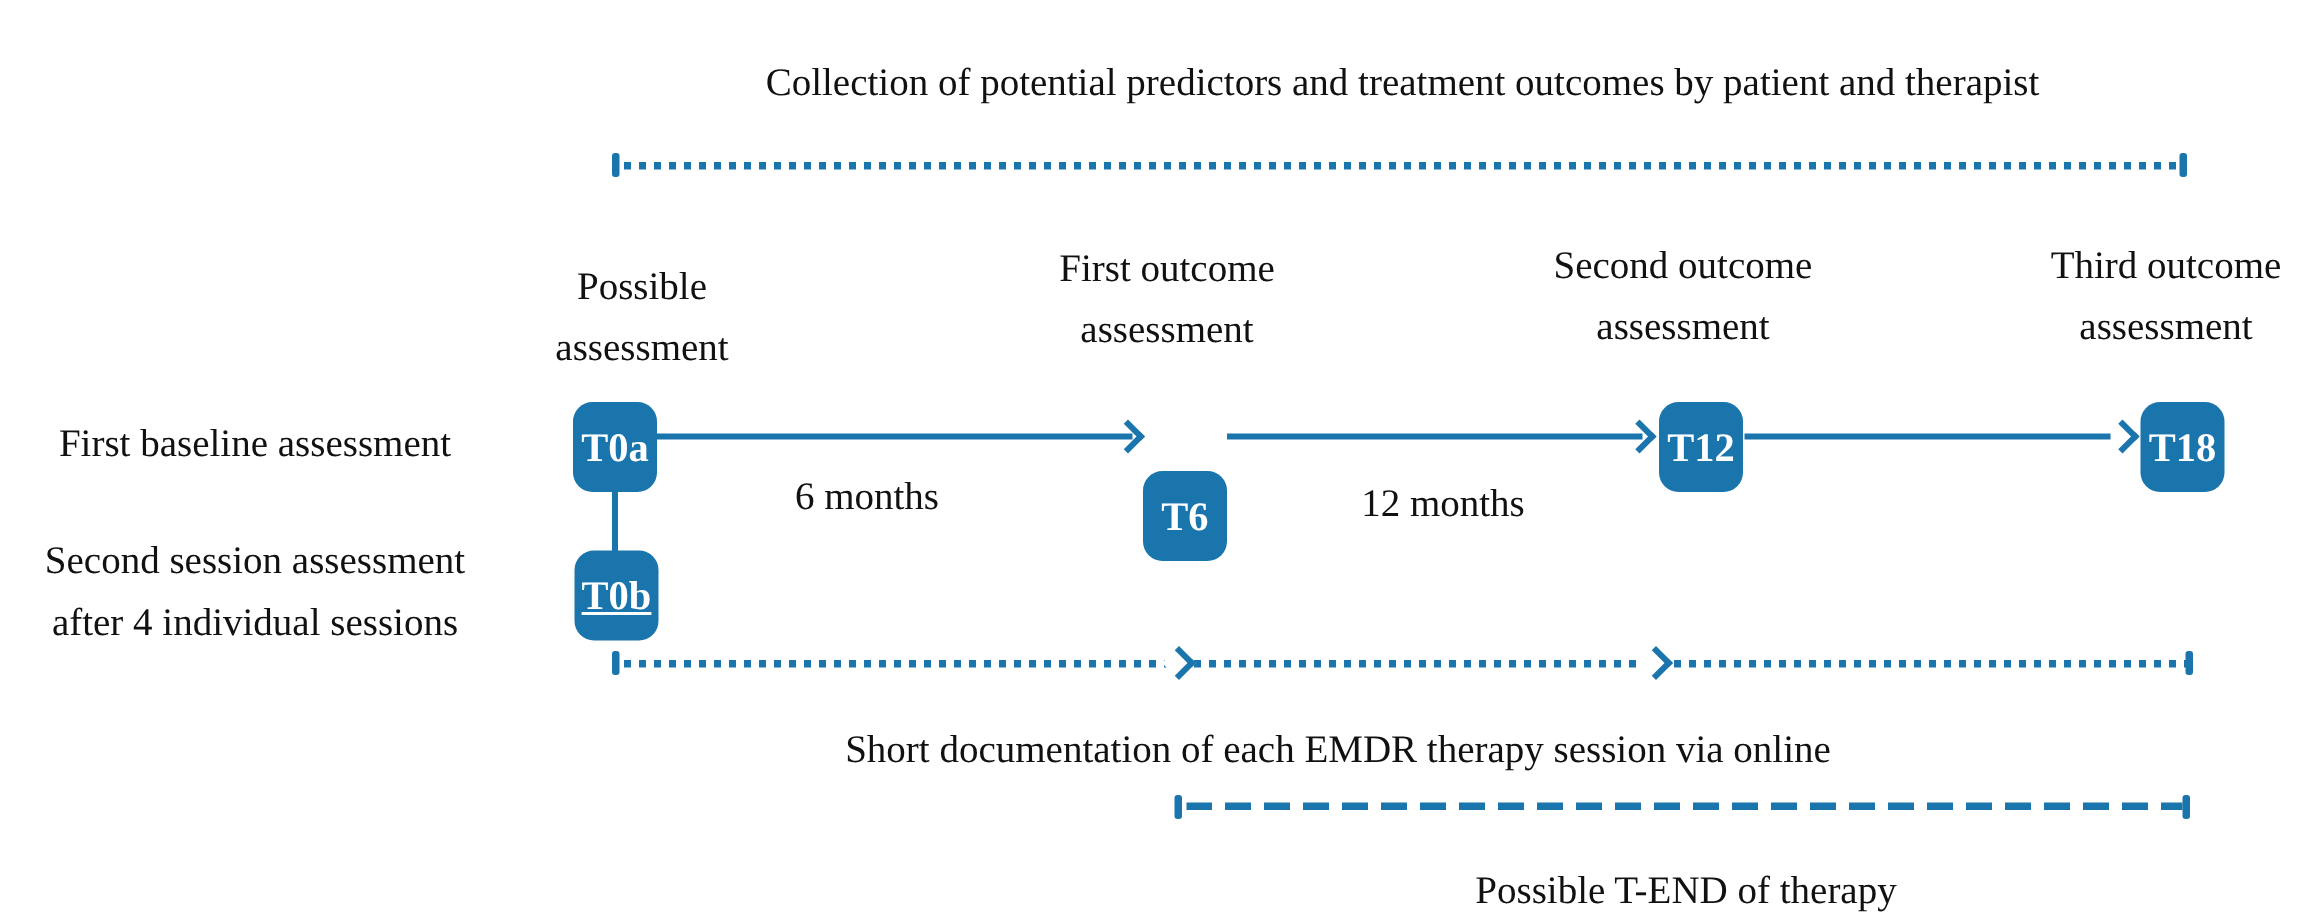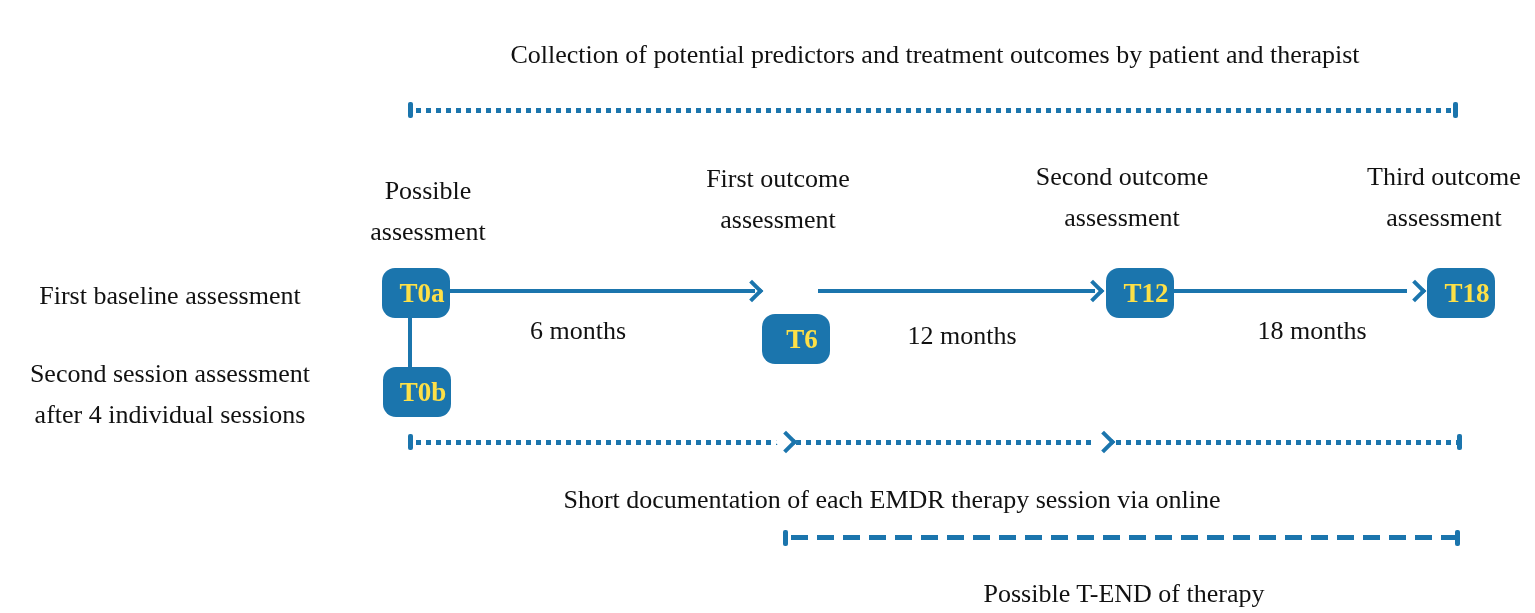--- a/index.html
+++ b/index.html
@@ -16,30 +16,29 @@
   .txt {
     font-size: 26px;
     line-height: 41px;
     text-align: center;
     white-space: nowrap;
   }
   
   .node {
     position: absolute;
     width: 56px;
-    height: 50px;
+    height: 60px;
     background: #1b75ad;
     border-radius: 13px;
-    color: #fde047;
+    color: #ffffff;
     font-weight: bold;
     font-size: 27px;
     display: flex;
     align-items: center;
     justify-content: center;
-    padding-left: 12px;
   }
   
   .hline {
     position: absolute;
     height: 4px;
     background: #1b75ad;
   }
   .vline {
     position: absolute;
     width: 4px;
@@ -121,24 +120,23 @@
   <div class="hline" style="left:1163px; top:289px; width:244px;"></div>
   <div class="chev" style="left:1407px; top:283px;"></div>
 
   <div class="node" style="left:382px; top:268px;">T0a</div>
   <div class="node" style="left:762px; top:268px;margin-top:46px;">T6</div>
   <div class="node" style="left:1106px; top:268px;">T12</div>
   <div class="node" style="left:1427px; top:268px;">T18</div>
 
   <div class="abs txt" style="left:498px; top:310px; width:160px;">6 months</div>
   <div class="abs txt" style="left:872px; top:315px; width:180px;">12 months</div>
-  <div class="abs txt" style="left:1222px; top:310px; width:180px;">18 months</div>
 
   <div class="vline" style="left:408px; top:318px; height:50px;"></div>
-  <div class="node" style="left:383px; top:367px;">T0b</div>
+  <div class="node" style="left:383px; top:367px;text-decoration:underline;">T0b</div>
 
   <div class="cap" style="left:408px; top:434px;"></div>
   <div class="dotline" style="left:416px; top:440px; width:1044px;"></div>
   <div class="chev" style="left:778px; top:434px; background:#ffffff;"></div>
   <div class="chev" style="left:1096px; top:434px; background:#ffffff;"></div>
   <div class="cap" style="left:1457px; top:434px;"></div>
 
   <div class="abs txt" style="left:542px; top:479px; width:700px;">Short documentation of each EMDR therapy session via online</div>
 
   <div class="cap" style="left:783px; top:530px;"></div>

